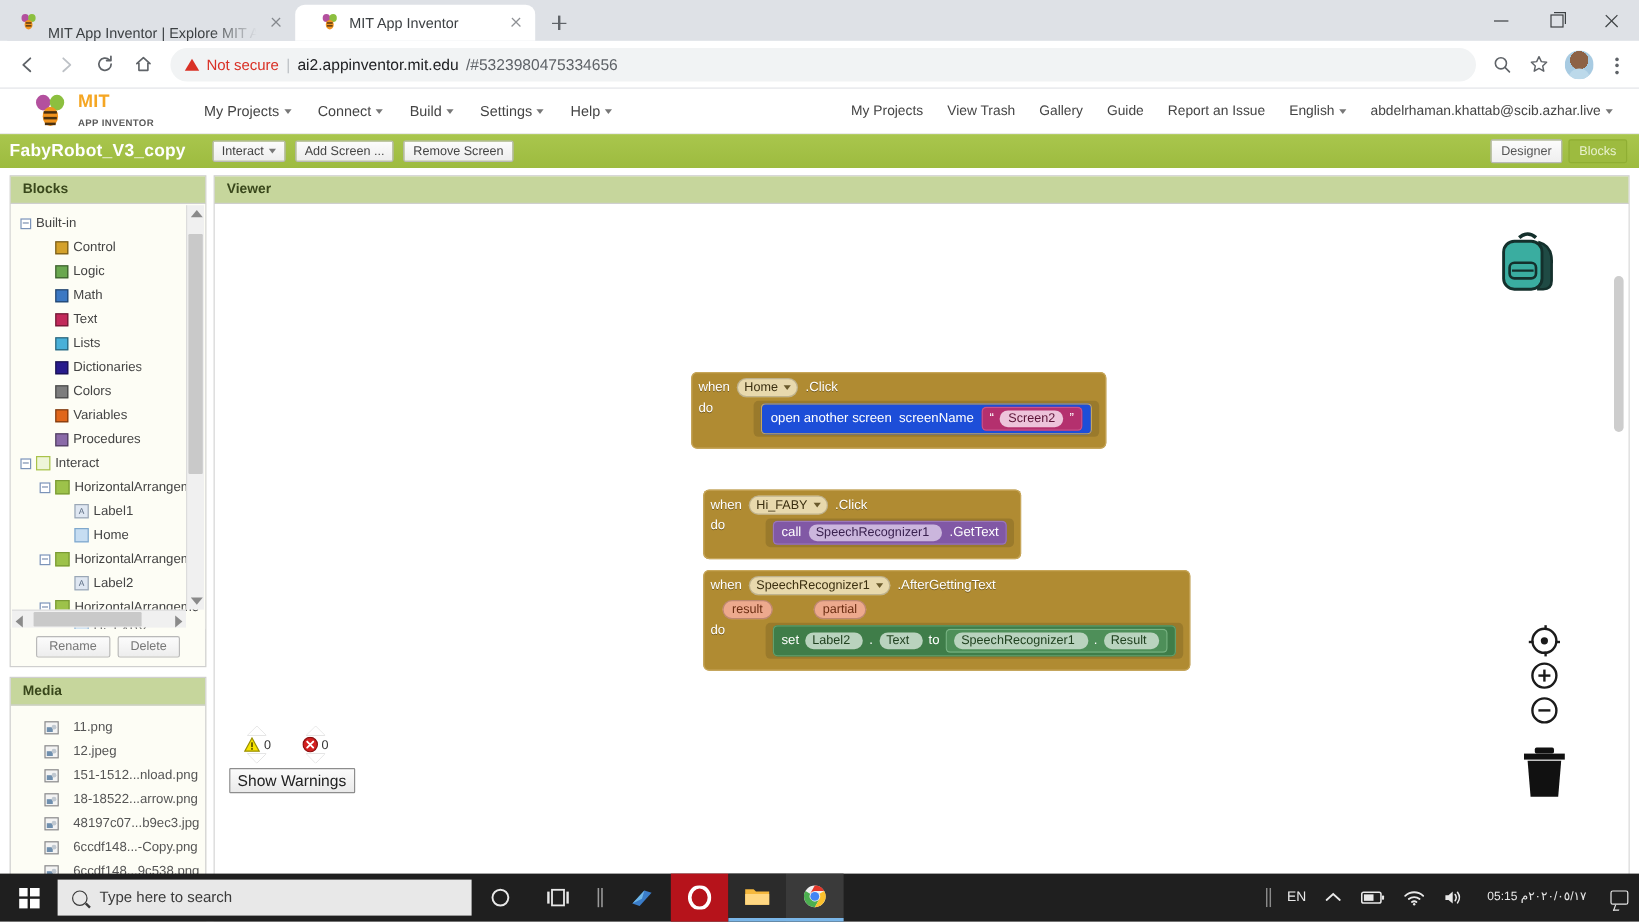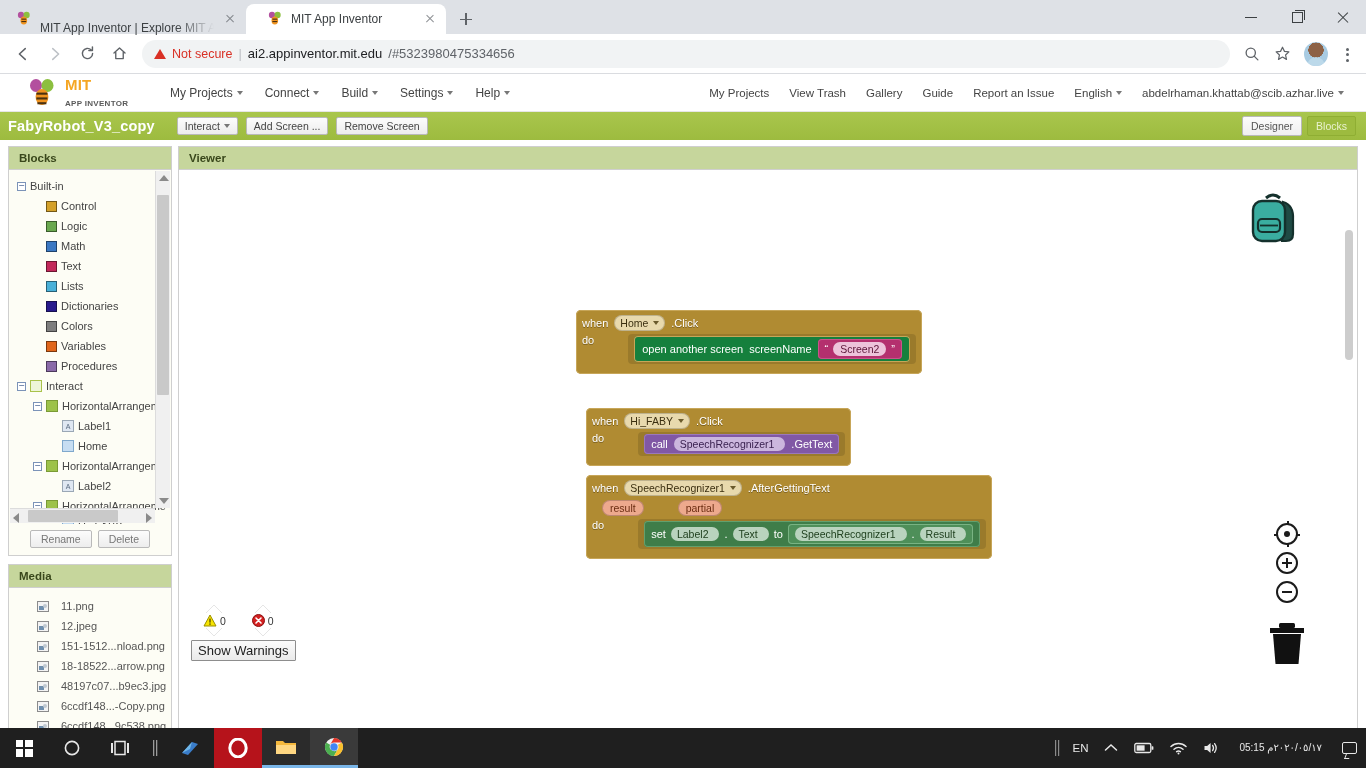--- a/index.html
+++ b/index.html
@@ -239,21 +239,21 @@
     box-shadow: inset 0 0 0 1px rgba(0,0,0,.18);
   }
   .field .fcaret { width:0;height:0;border-left:3px solid transparent;border-right:3px solid transparent;
                    border-top:4px solid #6a5a2c; }
   .slot {
     background: rgba(0,0,0,.12); border-radius: 4px; padding: 2px 6px; min-height: 16px;
   }
   .do-body { display:flex; align-items:flex-start; gap:6px; }
 
   .blk-stmt {
-    background: #15803d; border-radius: 4px; padding: 3px 8px; color:#fff;
+    background: #1d4ed8; border-radius: 4px; padding: 3px 8px; color:#fff;
     box-shadow: inset 0 0 0 1px #c7a659; display:flex; align-items:center; gap:6px;
   }
   .blk-text {
     background: #b4306e; border-radius: 4px; padding: 3px 7px; color:#fff;
     box-shadow: inset 0 0 0 1px #c9548b; display:flex; align-items:center; gap:5px;
   }
   .txt-field { background:#edc3da; color:#5b1538; border-radius:9px; padding:0 7px; font-size:10.5px; line-height:14px; }
   .blk-purple {
     background: #8158a5; border-radius: 4px; padding: 3px 7px; color:#fff;
     box-shadow: inset 0 0 0 1px #9b78ba; display:flex; align-items:center; gap:6px;
@@ -823,20 +823,24 @@
 
 <div class="taskbar">
   <div class="start-btn">
     <span class="win-logo">
         <i></i>
         <i></i>
         <i></i>
         <i></i>
       </span>
   </div>
+  <div class="search-box">
+    <span class="mag"></span>
+    <span>Type here to search</span>
+  </div>
   <div class="tbi">
     <svg width="18" height="18" viewBox="0 0 18 18">
         <circle cx="9" cy="9" r="6.6" fill="none" stroke="#e8e8e8" stroke-width="1.6"></circle>
       </svg>
   </div>
   <div class="tbi">
     <svg width="20" height="16" viewBox="0 0 20 16">
       <rect x="1" y="3" width="2" height="10" fill="#e8e8e8"></rect>
       <rect x="5" y="1.5" width="10" height="13" fill="none" stroke="#e8e8e8" stroke-width="1.5"></rect>
       <rect x="17" y="3" width="2" height="10" fill="#e8e8e8"></rect>

